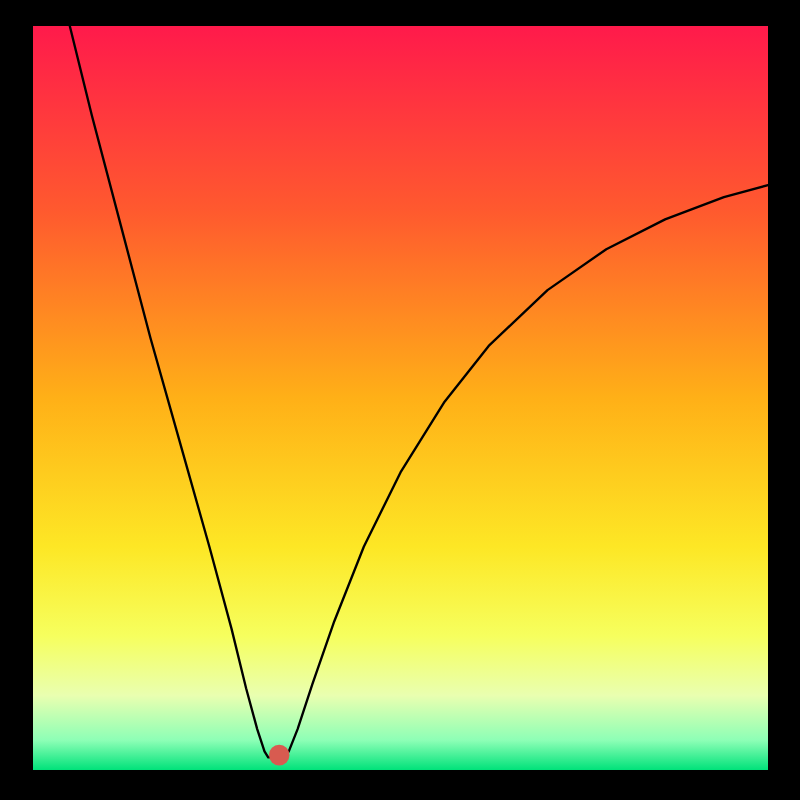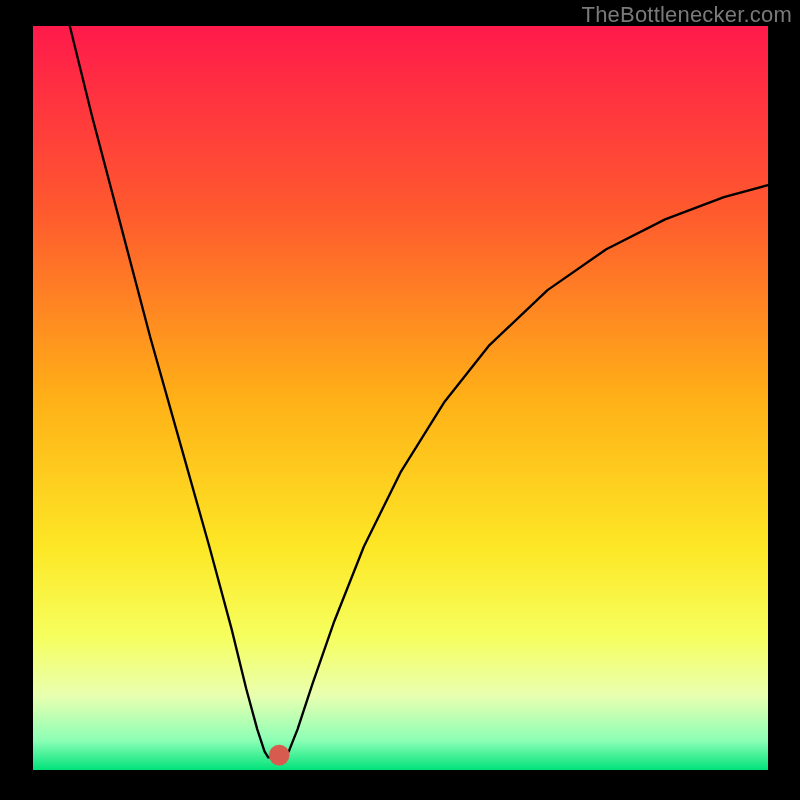--- a/index.html
+++ b/index.html
@@ -28,21 +28,20 @@
     user-select: none;
   }
   svg {
     display: block;
   }
 </style>
 </head>
 <body>
 
 <div class="frame">
-  <div class="watermark">TheBottlenecker.com</div>
 
   <svg id="chart-svg" width="800" height="800" viewBox="0 0 800 800">
     <defs>
       <linearGradient id="bg-grad" x1="0" y1="0" x2="0" y2="1">
           <stop offset="0.0%" stop-color="#ff1a4b"></stop>
           <stop offset="25.0%" stop-color="#ff5a2e"></stop>
           <stop offset="50.0%" stop-color="#ffb017"></stop>
           <stop offset="70.0%" stop-color="#fde725"></stop>
           <stop offset="82.0%" stop-color="#f6ff5e"></stop>
           <stop offset="90.0%" stop-color="#e9ffb0"></stop>

